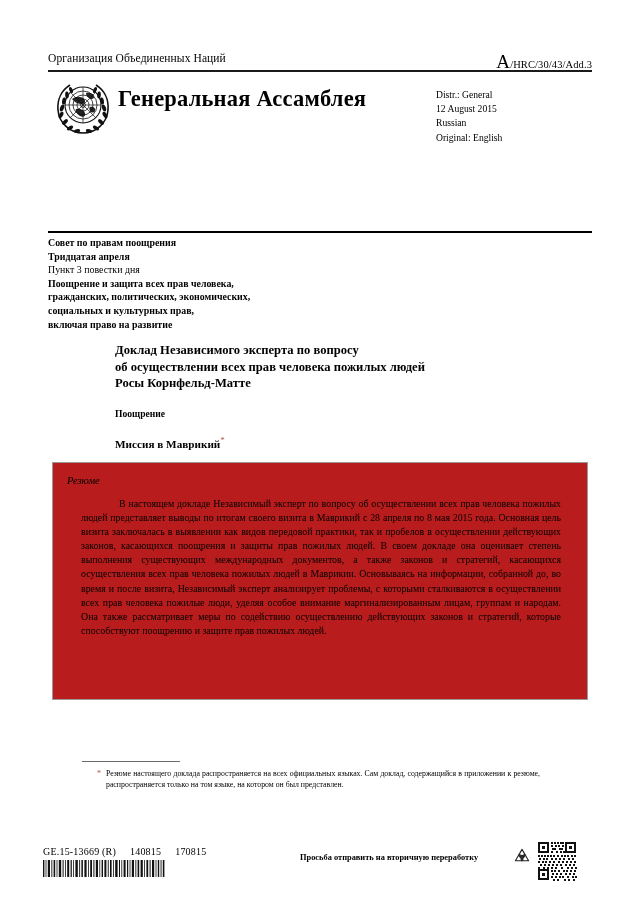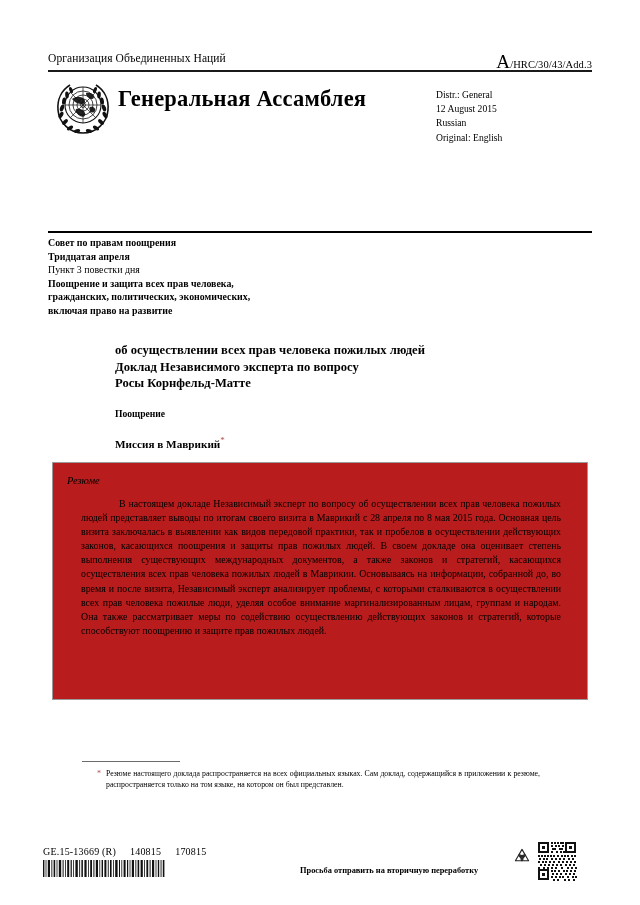--- a/index.html
+++ b/index.html
@@ -211,21 +211,20 @@
     width: 122px;
     height: 17px;
   }
   .recycle-text {
     position: absolute;
     left: 300px;
     top: 853px;
     font-size: 8.4px;
     font-weight: bold;
     white-space: nowrap;
-    margin-top: 13px;
   }
   .recycle-icon {
     position: absolute;
     left: 511px;
     top: 846px;
     width: 22px;
     height: 22px;
   }
   .qr-code {
     position: absolute;
@@ -301,27 +300,28 @@
     <div>Original: English</div>
   </div>
 
   <div class="council-rule"></div>
   <div class="council-block">
     <div class="b">Совет по правам поощрения</div>
     <div class="b">Тридцатая апреля</div>
     <div class="n">Пункт 3 повестки дня</div>
     <div class="b">Поощрение и защита всех прав человека,</div>
     <div class="b">гражданских, политических, экономических,</div>
+    <div class="b">социальных и культурных прав,</div>
     <div class="b">включая право на развитие</div>
   </div>
 
   <div class="title-block">
     <div class="report-title">
+      <div>Доклад Независимого эксперта по вопросу</div>
       <div>об осуществлении всех прав человека пожилых людей</div>
-      <div>Доклад Независимого эксперта по вопросу</div>
       <div>Росы Корнфельд-Матте</div>
     </div>
     <div class="addendum">Поощрение</div>
     <div class="mission"><span>Миссия в Маврикий</span><span class="star">*</span></div>
   </div>
 
   <div class="summary-box">
     <div class="summary-label">Резюме</div>
     <div class="summary-text">В настоящем докладе Независимый эксперт по вопросу об осуществлении всех прав человека пожилых людей представляет выводы по итогам своего визита в Маврикий с 28 апреля по 8 мая 2015 года. Основная цель визита заключалась в выявлении как видов передовой практики, так и пробелов в осуществлении действующих законов, касающихся поощрения и защиты прав пожилых людей. В своем докладе она оценивает степень выполнения существующих международных документов, а также законов и стратегий, касающихся осуществления всех прав человека пожилых людей в Маврикии. Основываясь на информации, собранной до, во время и после визита, Независимый эксперт анализирует проблемы, с которыми сталкиваются в осуществлении всех прав человека пожилые люди, уделяя особое внимание маргинализированным лицам, группам и народам. Она также рассматривает меры по содействию осуществлению действующих законов и стратегий, которые способствуют поощрению и защите прав пожилых людей.</div>
   </div>

